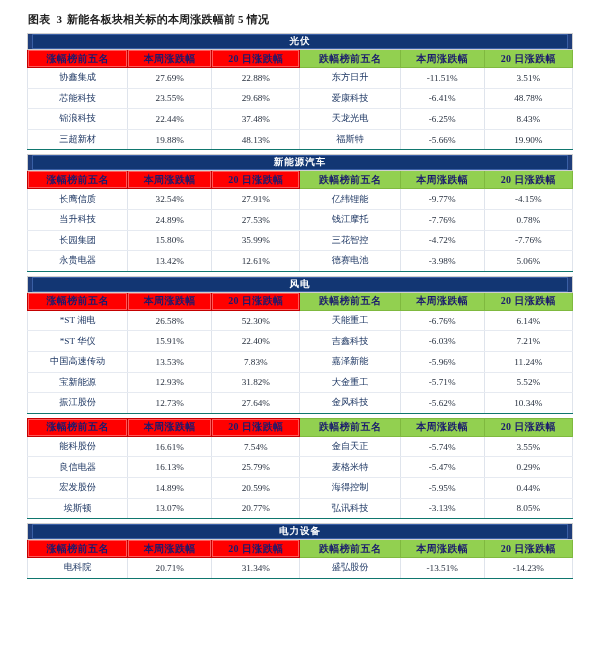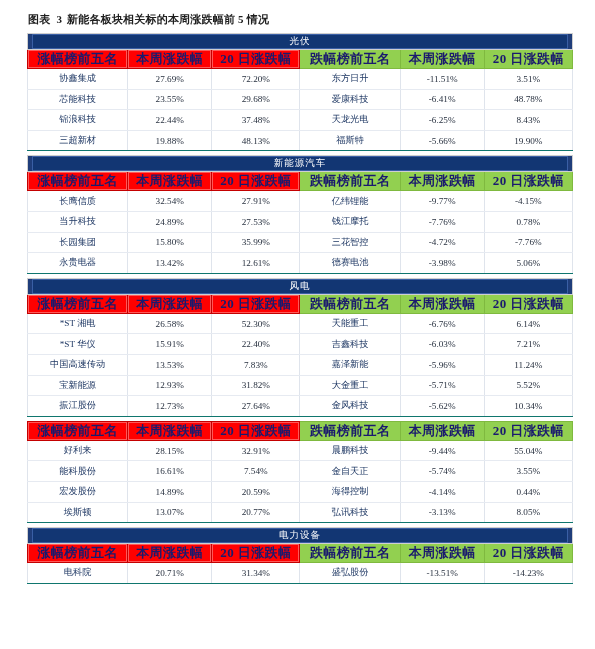--- a/index.html
+++ b/index.html
@@ -52,33 +52,33 @@
     background: #1f3d7a;
     border: 1px solid #cfcfcf;
     padding: 0;
     height: 15px;
   }
   .sect-inner {
     background: #123673;
     border: 1px solid #3a5fa5;
     color: #ffffff;
     font-size: 9.5px;
-    font-weight: normal;
+    font-weight: bold;
     text-align: center;
     line-height: 13px;
     height: 13px;
     margin: 0 4px;
     letter-spacing: 1px;
   }
 
   
   tr.hdr th {
     height: 17px;
     padding: 0 1px;
-    font-size: 13px;
+    font-size: 10px;
     font-weight: bold;
     text-align: center;
     letter-spacing: 0.4px;
     white-space: nowrap;
   }
   th.red {
     background: #ff0000;
     color: #1a1a6e;
     border: 1px solid #c40000;
     box-shadow: inset 0 0 0 1px #ff5959;
@@ -138,21 +138,21 @@
               <th class="red">涨幅榜前五名</th>
               <th class="red">本周涨跌幅</th>
               <th class="red">20 日涨跌幅</th>
               <th class="green">跌幅榜前五名</th>
               <th class="green">本周涨跌幅</th>
               <th class="green">20 日涨跌幅</th>
             </tr>
             <tr class="drow">
               <td>协鑫集成</td>
               <td class="num">27.69%</td>
-              <td class="num">72.20%</td>
+              <td class="num">22.88%</td>
               <td>东方日升</td>
               <td class="num">-11.51%</td>
               <td class="num">3.51%</td>
             </tr>
             <tr class="drow">
               <td>芯能科技</td>
               <td class="num">23.55%</td>
               <td class="num">29.68%</td>
               <td>爱康科技</td>
               <td class="num">-6.41%</td>
@@ -316,41 +316,41 @@
           <tbody>
             <tr class="hdr">
               <th class="red">涨幅榜前五名</th>
               <th class="red">本周涨跌幅</th>
               <th class="red">20 日涨跌幅</th>
               <th class="green">跌幅榜前五名</th>
               <th class="green">本周涨跌幅</th>
               <th class="green">20 日涨跌幅</th>
             </tr>
             <tr class="drow">
-              <td>好利来</td>
-              <td class="num">28.15%</td>
-              <td class="num">32.91%</td>
-              <td>晨鹏科技</td>
-              <td class="num">-9.44%</td>
-              <td class="num">55.04%</td>
-            </tr>
-            <tr class="drow">
               <td>能科股份</td>
               <td class="num">16.61%</td>
               <td class="num">7.54%</td>
               <td>金自天正</td>
               <td class="num">-5.74%</td>
               <td class="num">3.55%</td>
             </tr>
             <tr class="drow">
+              <td>良信电器</td>
+              <td class="num">16.13%</td>
+              <td class="num">25.79%</td>
+              <td>麦格米特</td>
+              <td class="num">-5.47%</td>
+              <td class="num">0.29%</td>
+            </tr>
+            <tr class="drow">
               <td>宏发股份</td>
               <td class="num">14.89%</td>
               <td class="num">20.59%</td>
               <td>海得控制</td>
-              <td class="num">-4.14%</td>
+              <td class="num">-5.95%</td>
               <td class="num">0.44%</td>
             </tr>
             <tr class="drow">
               <td>埃斯顿</td>
               <td class="num">13.07%</td>
               <td class="num">20.77%</td>
               <td>弘讯科技</td>
               <td class="num">-3.13%</td>
               <td class="num">8.05%</td>
             </tr>

